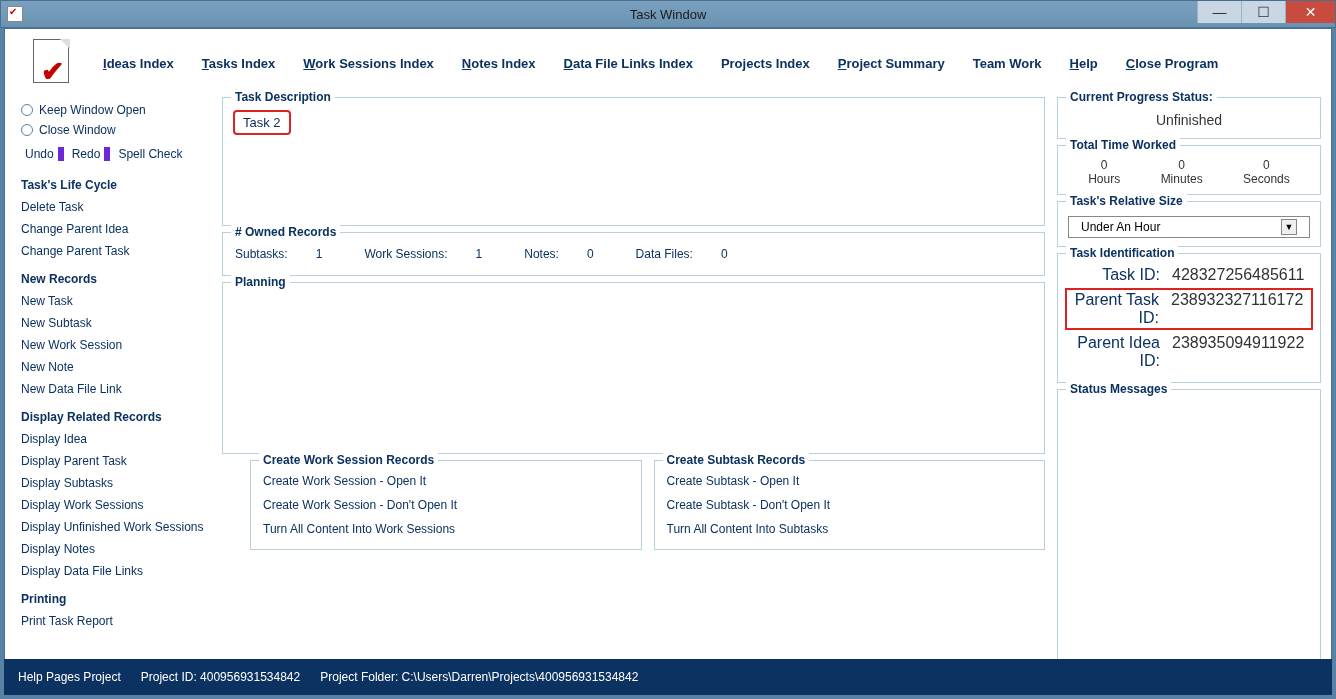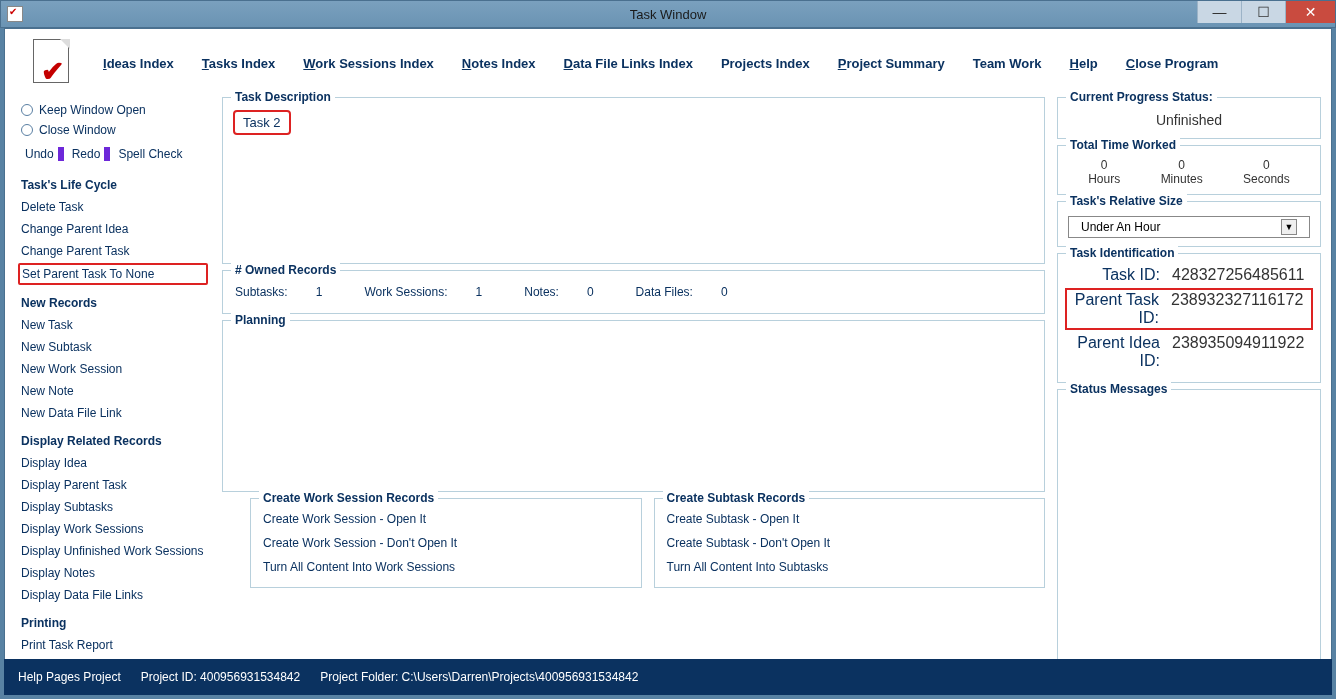--- a/index.html
+++ b/index.html
@@ -25,21 +25,21 @@
 .radio { width: 12px; height: 12px; border: 1px solid #5a7fa3; border-radius: 50%; }
 .link-row { color: #0B3260; font-size: 12px; padding: 3px 0; cursor: pointer; }
 .link-row.heading { font-weight: bold; margin-top: 6px; }
 .undo-row { display: flex; gap: 4px; color: #0B3260; padding: 6px 0; }
 .undo-row span { padding: 0 4px; border-right: 6px solid #6d28d9; }
 .undo-row span:last-child { border-right: none; }
 .red-box { border: 2px solid #D22; border-radius: 2px; padding: 1px 2px; margin-left: -3px; }
 .main { flex: 1; padding: 4px 8px 4px 2px; display: flex; flex-direction: column; gap: 6px; }
 .fieldset { border: 1px solid #B8D0DC; padding: 8px 10px; position: relative; }
 .fieldset .legend { position: absolute; top: -8px; left: 8px; background: #fff; padding: 0 4px; color: #0B3260; font-size: 12px; font-weight: bold; }
-.task-desc { height: 167px; }
+.task-desc { height: 129px; }
 .task-desc-inner { border: 2px solid #D22; border-radius: 4px; display: inline-block; padding: 3px 8px; margin-top: 4px; color: #0B3260; font-size: 13px; }
 .owned-row { display: flex; gap: 42px; color: #0B3260; font-size: 12px; padding: 6px 2px; }
 .owned-row .pair { display: flex; gap: 28px; }
 .planning { height: 172px; }
 .two-col { display: flex; gap: 12px; margin-left: 28px; }
 .two-col .fieldset { flex: 1; }
 .action-link { color: #0B3260; padding: 5px 2px; cursor: pointer; }
 .rightcol { width: 278px; padding: 4px 10px 4px 4px; display: flex; flex-direction: column; gap: 6px; }
 .status-val { text-align: center; color: #333; font-size: 14px; padding: 6px 0 2px; }
 .time-row { display: flex; justify-content: space-around; text-align: center; padding: 4px 0 0; }
@@ -98,23 +98,20 @@
       </label>
       <div class="undo-row">
         <span>Undo</span>
         <span>Redo</span>
         <span>Spell Check</span>
       </div>
       <div class="link-row heading">Task's Life Cycle</div>
       <div class="link-row">Delete Task</div>
       <div class="link-row">Change Parent Idea</div>
       <div class="link-row">Change Parent Task</div>
-      <div class="red-box">
-          <div class="link-row" style="padding:1px 0">Set Parent Task To None</div>
-        </div>
       <div class="link-row heading">New Records</div>
       <div class="link-row">New Task</div>
       <div class="link-row">New Subtask</div>
       <div class="link-row">New Work Session</div>
       <div class="link-row">New Note</div>
       <div class="link-row">New Data File Link</div>
       <div class="link-row heading">Display Related Records</div>
       <div class="link-row">Display Idea</div>
       <div class="link-row">Display Parent Task</div>
       <div class="link-row">Display Subtasks</div>

